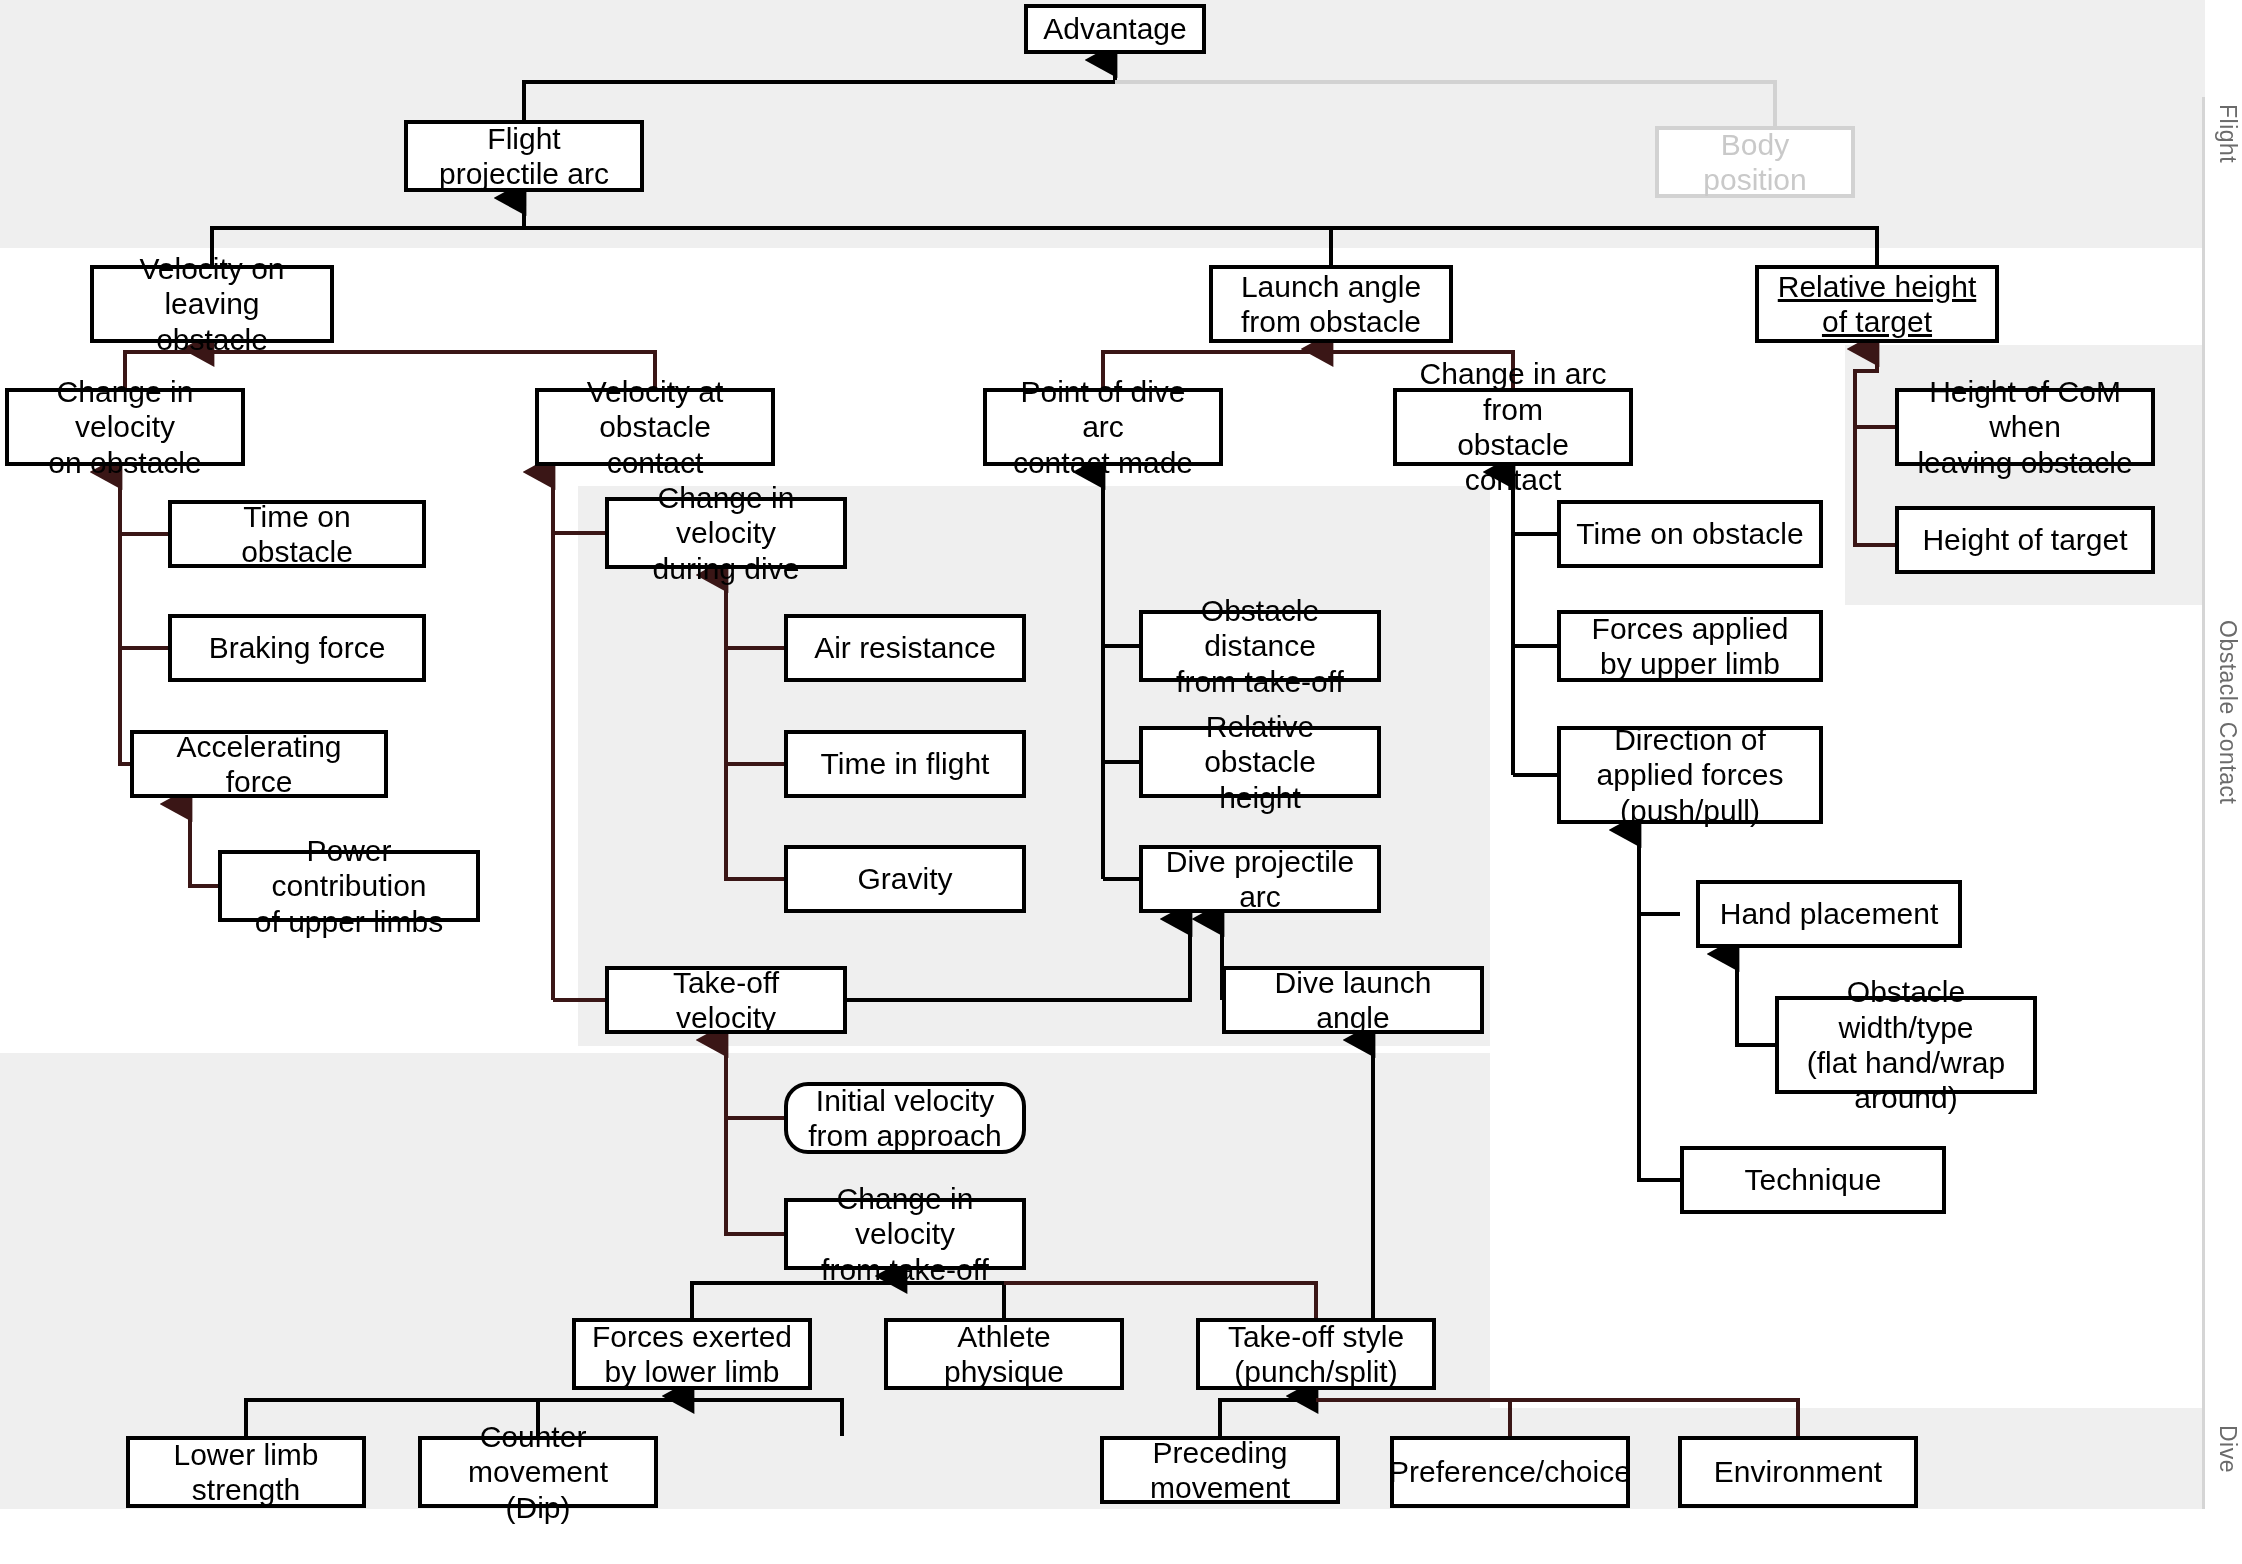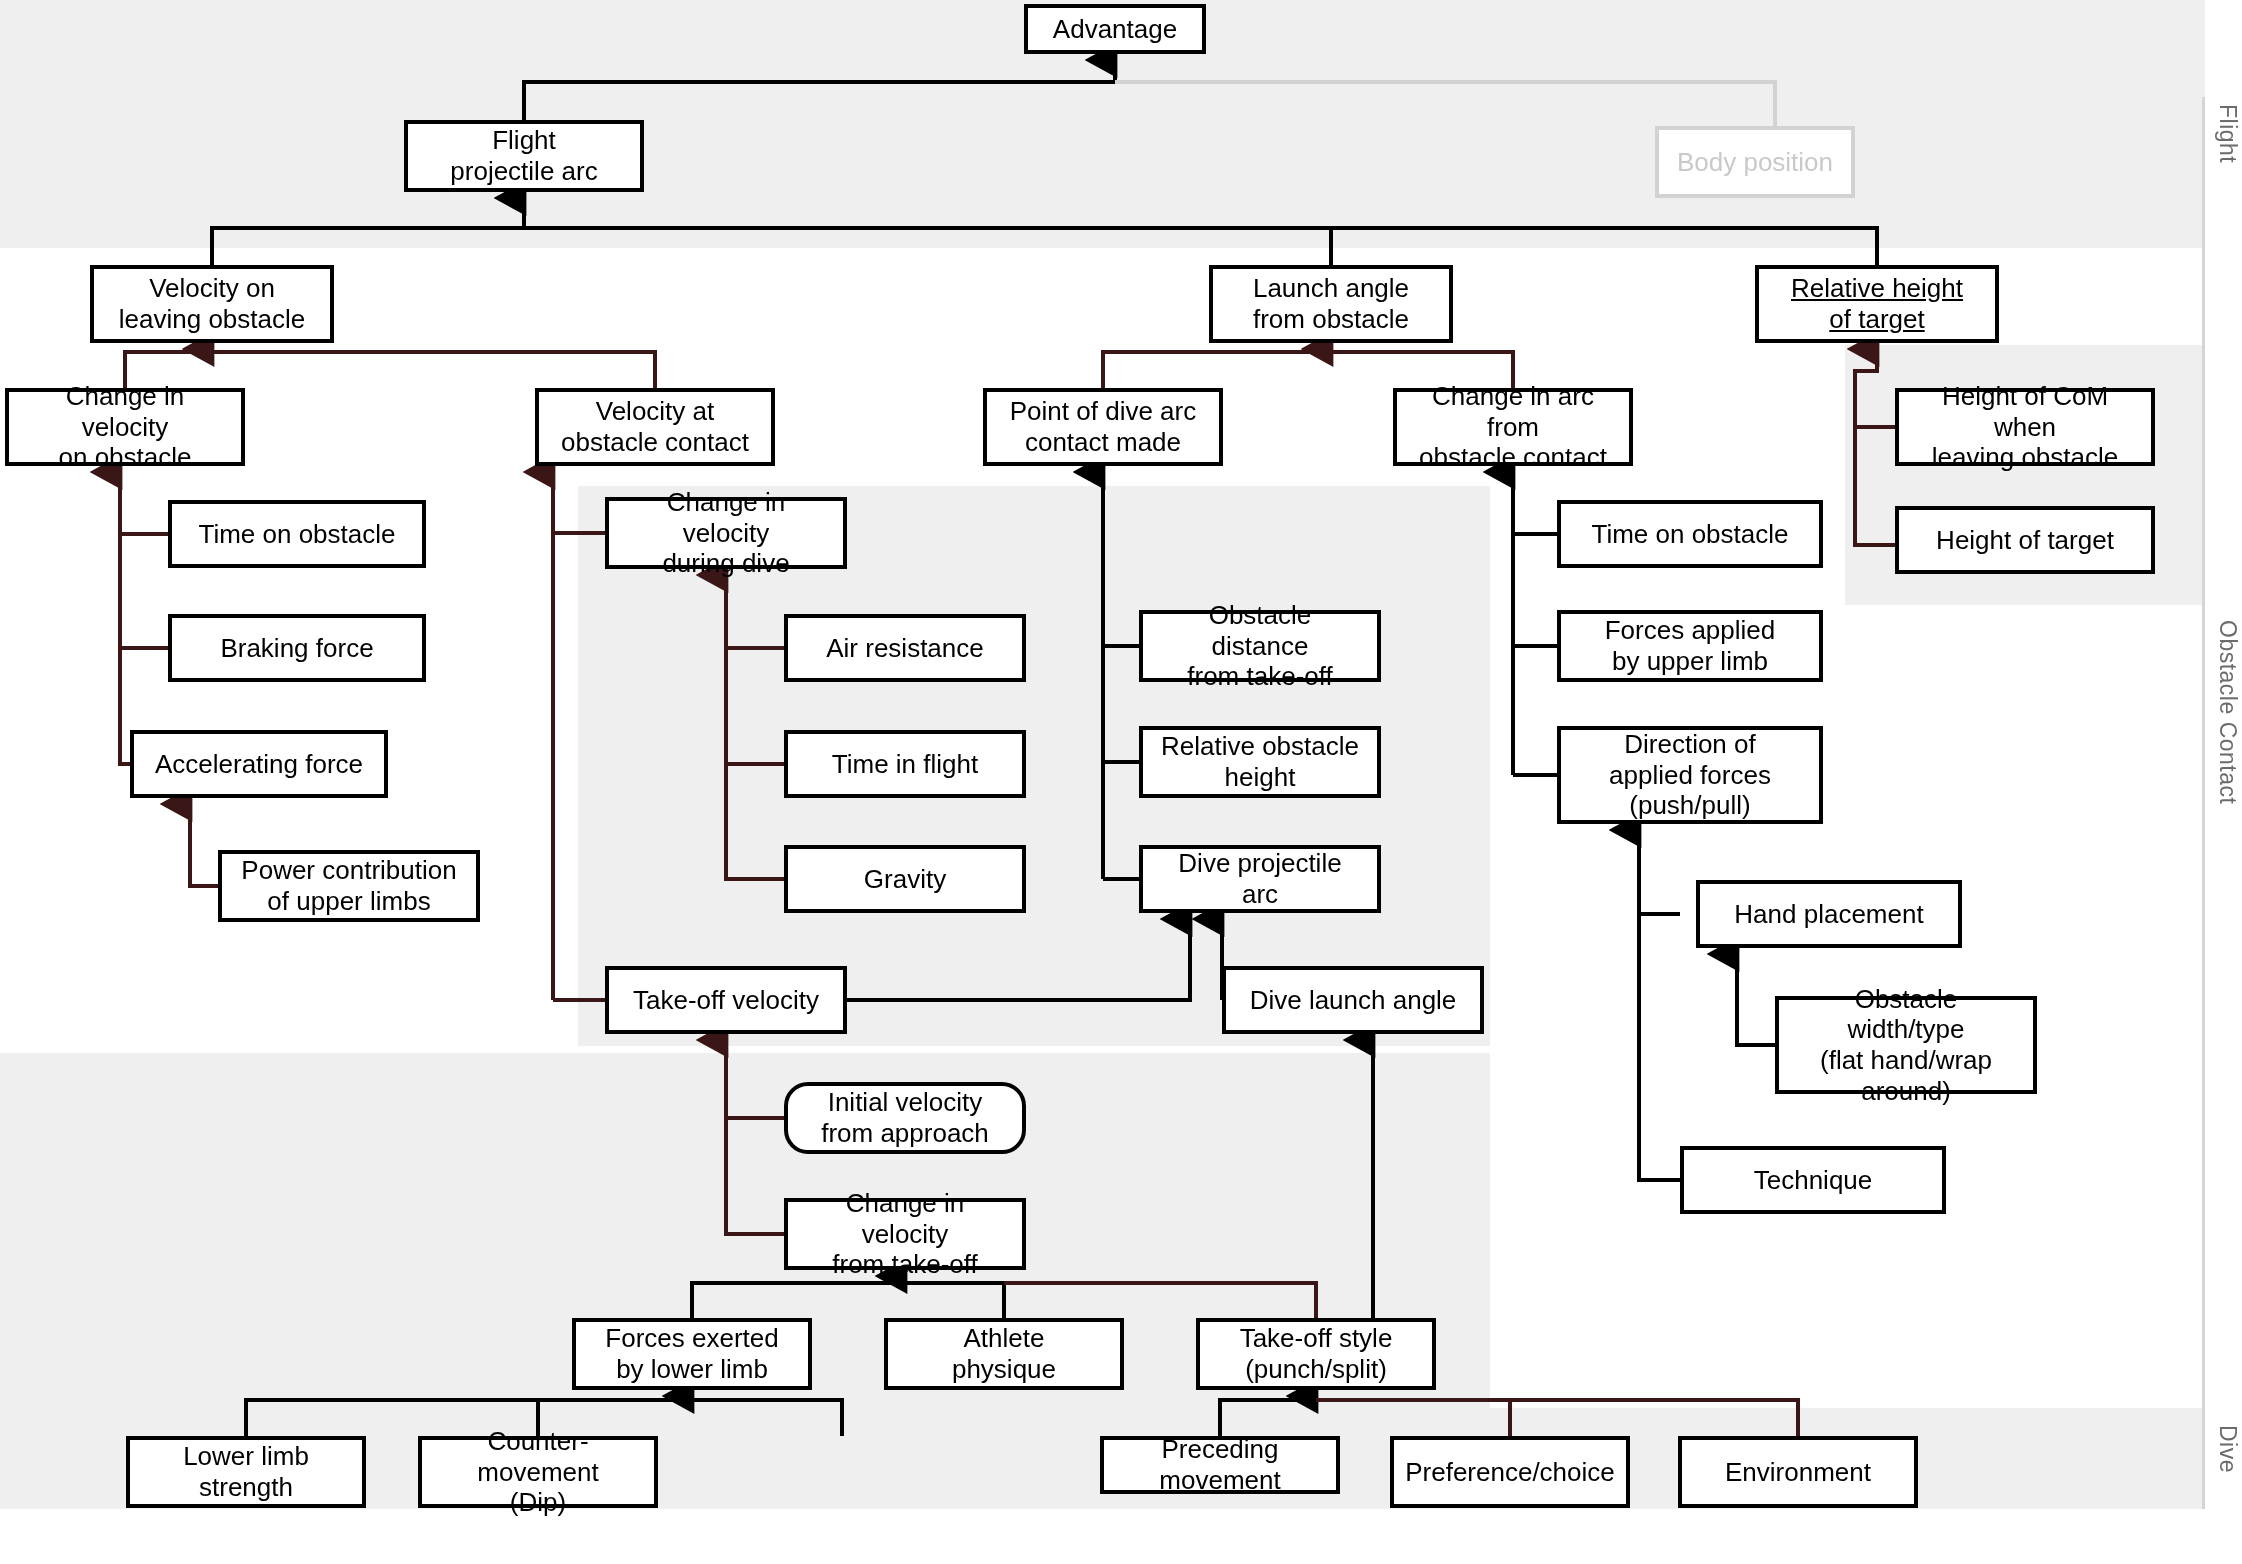--- a/index.html
+++ b/index.html
@@ -6,21 +6,21 @@
   body{width:2242px;height:1564px;font-family:"Liberation Sans",sans-serif;}
   #stage{position:relative;width:2242px;height:1564px;overflow:hidden;background:#fff;}
   .band{position:absolute;background:#efefef;}
   .bandlabel{position:absolute;color:#6b6b6b;font-size:23px;
     writing-mode:vertical-rl;text-orientation:mixed;
     letter-spacing:.5px;white-space:nowrap;}
   .vrule{position:absolute;width:3px;background:#d5d5d5;}
   svg.links{position:absolute;left:0;top:0;width:2242px;height:1564px;overflow:visible;}
   .node{position:absolute;box-sizing:border-box;background:#fff;border:4px solid #000;
     display:flex;align-items:center;justify-content:center;text-align:center;
-    font-size:26px;line-height:1.18;color:#000;padding:2px 15px;}
+    font-size:30px;line-height:1.18;color:#000;padding:2px 15px;}
   .node.dim{border-color:#d2d2d2;color:#c9c9c9;border-width:4px;}
   .node span{display:block;}
 </style>
 </head>
 <body>
 
 <div id="stage">
 
   <div class="band" style="left:0;top:97;width:2205px;height:248px;"></div>
   <div class="band" style="left:1845px;top:345px;width:360px;height:260px;"></div>
@@ -300,21 +300,21 @@
     </div>
     <div class="node" style="left: 1196px; top: 1318px; width: 240px; height: 72px;">
       <span>Take-off style<br>(punch/split)</span>
     </div>
     <div class="node" style="left: 126px; top: 1436px; width: 240px; height: 72px;">
       <span>Lower limb<br>strength</span>
     </div>
     <div class="node" style="left: 418px; top: 1436px; width: 240px; height: 72px;">
       <span>Counter-movement<br>(Dip)</span>
     </div>
-    <div class="node" style="left: 1100px; top: 1436px; width: 240px; height: 58px;">
+    <div class="node" style="left: 1100px; top: 1436px; width: 240px; height: 68px;">
       <span>Preceding<br>movement</span>
     </div>
     <div class="node" style="left: 1390px; top: 1436px; width: 240px; height: 72px;">
       <span>Preference/choice</span>
     </div>
     <div class="node" style="left: 1678px; top: 1436px; width: 240px; height: 72px;">
       <span>Environment</span>
     </div>
   </div>
 

